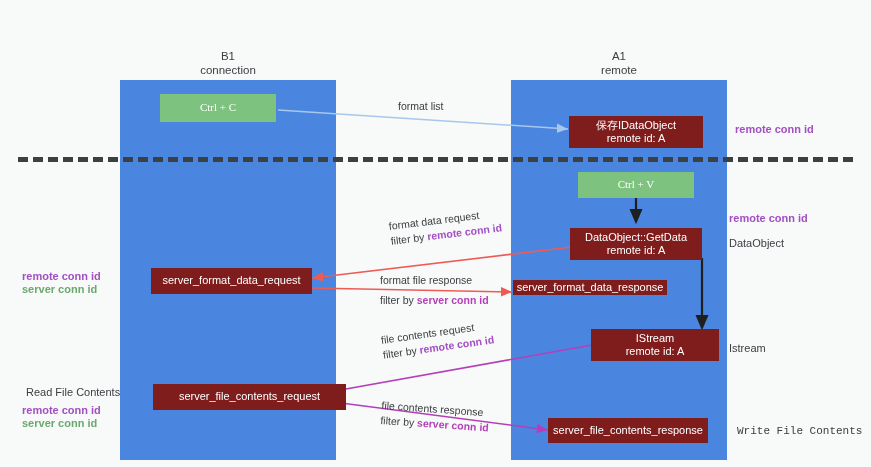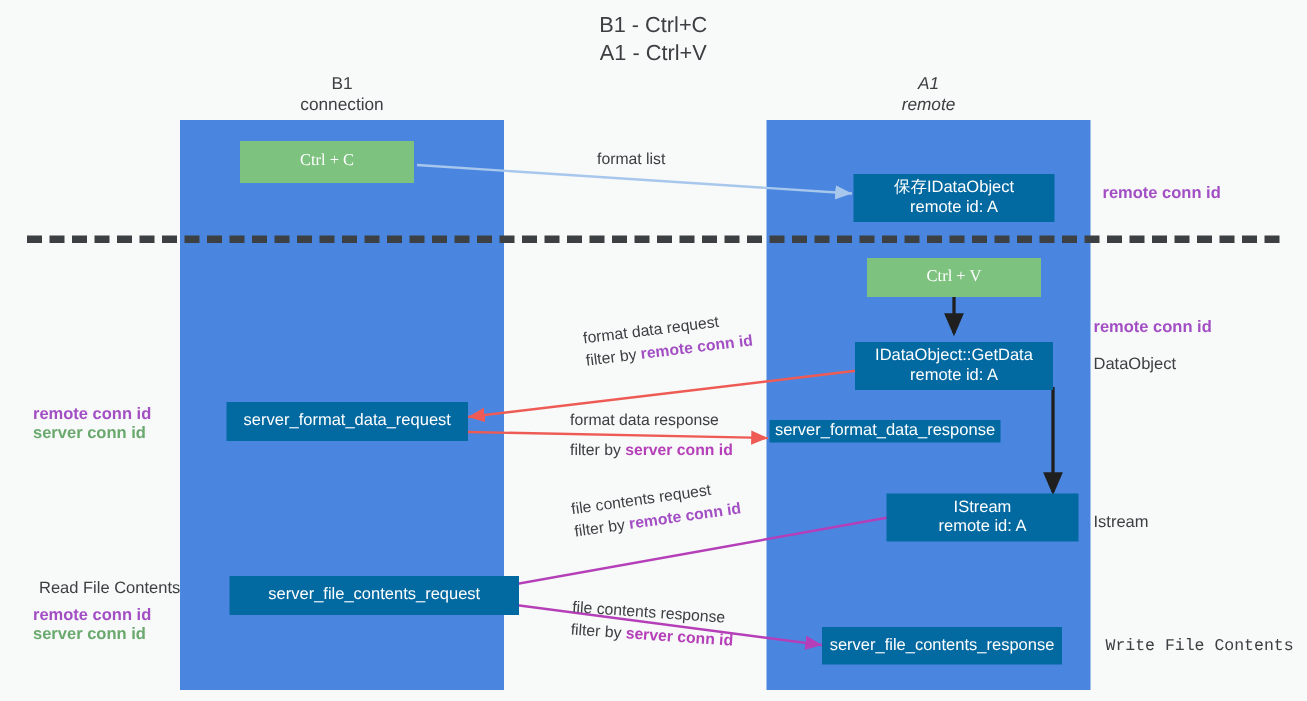--- a/index.html
+++ b/index.html
@@ -46,21 +46,21 @@
     align-items: center;
     justify-content: center;
     color: #ffffff;
     font-size: 11px;
     line-height: 13.5px;
     text-align: center;
     box-sizing: border-box;
     padding: 2px 4px;
   }
   .box.green  { background: #7dc37f; font-family: Liberation Serif, serif; }
-  .box.orange { background: #0369a1; }
+  .box.orange { background: #7f1d1d; }
 
   
   .note {
     font-size: 11px;
     line-height: 14px;
     color: #3c4043;
     white-space: nowrap;
   }
   .note.purple { color: #a34fc4; font-weight: bold; }
   .note.green  { color: #6aa96d; font-weight: bold; }
@@ -86,30 +86,26 @@
     left: 0; top: 0;
     width: 871px; height: 467px;
     pointer-events: none;
   }
 </style>
 </head>
 <body>
 
 <div id="canvas">
 
-  <div class="abs title">
-    <div>B1 - Ctrl+C</div>
-    <div>A1 - Ctrl+V</div>
-  </div>
 
   <div class="abs lane-head" style="left:120px; top:49px; width:216px;">
     <div>B1</div>
     <div>connection</div>
   </div>
-  <div class="abs lane-head" style="left:511px; top:49px; width:216px;font-style:italic;">
+  <div class="abs lane-head" style="left:511px; top:49px; width:216px;">
     <div>A1</div>
     <div>remote</div>
   </div>
 
   <div class="abs lane" style="left:120px; top:80px; width:216px; height:380px;"></div>
   <div class="abs lane" style="left:511px; top:80px; width:216px; height:380px;"></div>
 
   <svg class="overlay">
     <defs>
       <marker id="arrow-blue" markerWidth="8" markerHeight="8" refX="7" refY="3" orient="auto">
@@ -158,21 +154,21 @@
   <div class="abs box orange" style="left:569px; top:116px; width:134px; height:32px;">
     <span>保存IDataObject</span>
     <span>remote id: A</span>
   </div>
 
   <div class="abs box green" style="left:578px; top:172px; width:116px; height:26px;justify-content:center;">
     <span>Ctrl + V</span>
   </div>
 
   <div class="abs box orange" style="left:570px; top:228px; width:132px; height:32px;">
-    <span>IDataObject::GetData</span>
+    <span>DataObject::GetData</span>
     <span>remote id: A</span>
   </div>
 
   <div class="abs box orange" style="left:513px; top:280px; width:154px; height:15px;">
     <span>server_format_data_response</span>
   </div>
 
   <div class="abs box orange" style="left:591px; top:329px; width:128px; height:32px;">
     <span>IStream</span>
     <span>remote id: A</span>
@@ -187,21 +183,21 @@
   </div>
 
   <div class="abs edge-label" style="left:388px; top:219px; transform:rotate(-7deg); transform-origin:left top;">
     <div>format data request</div>
     <div>
       <span>filter by </span><span class="k-purple">remote conn id</span>
     </div>
   </div>
 
   <div class="abs edge-label" style="left:380px; top:273px;">
-    <div>format data response</div>
+    <div>format file response</div>
     <div style="margin-top:5px;">
       <span>filter by </span><span class="k-mag">server conn id</span>
     </div>
   </div>
 
   <div class="abs edge-label" style="left:380px; top:333px; transform:rotate(-8deg); transform-origin:left top;">
     <div>file contents request</div>
     <div>
       <span>filter by </span><span class="k-purple">remote conn id</span>
     </div>

